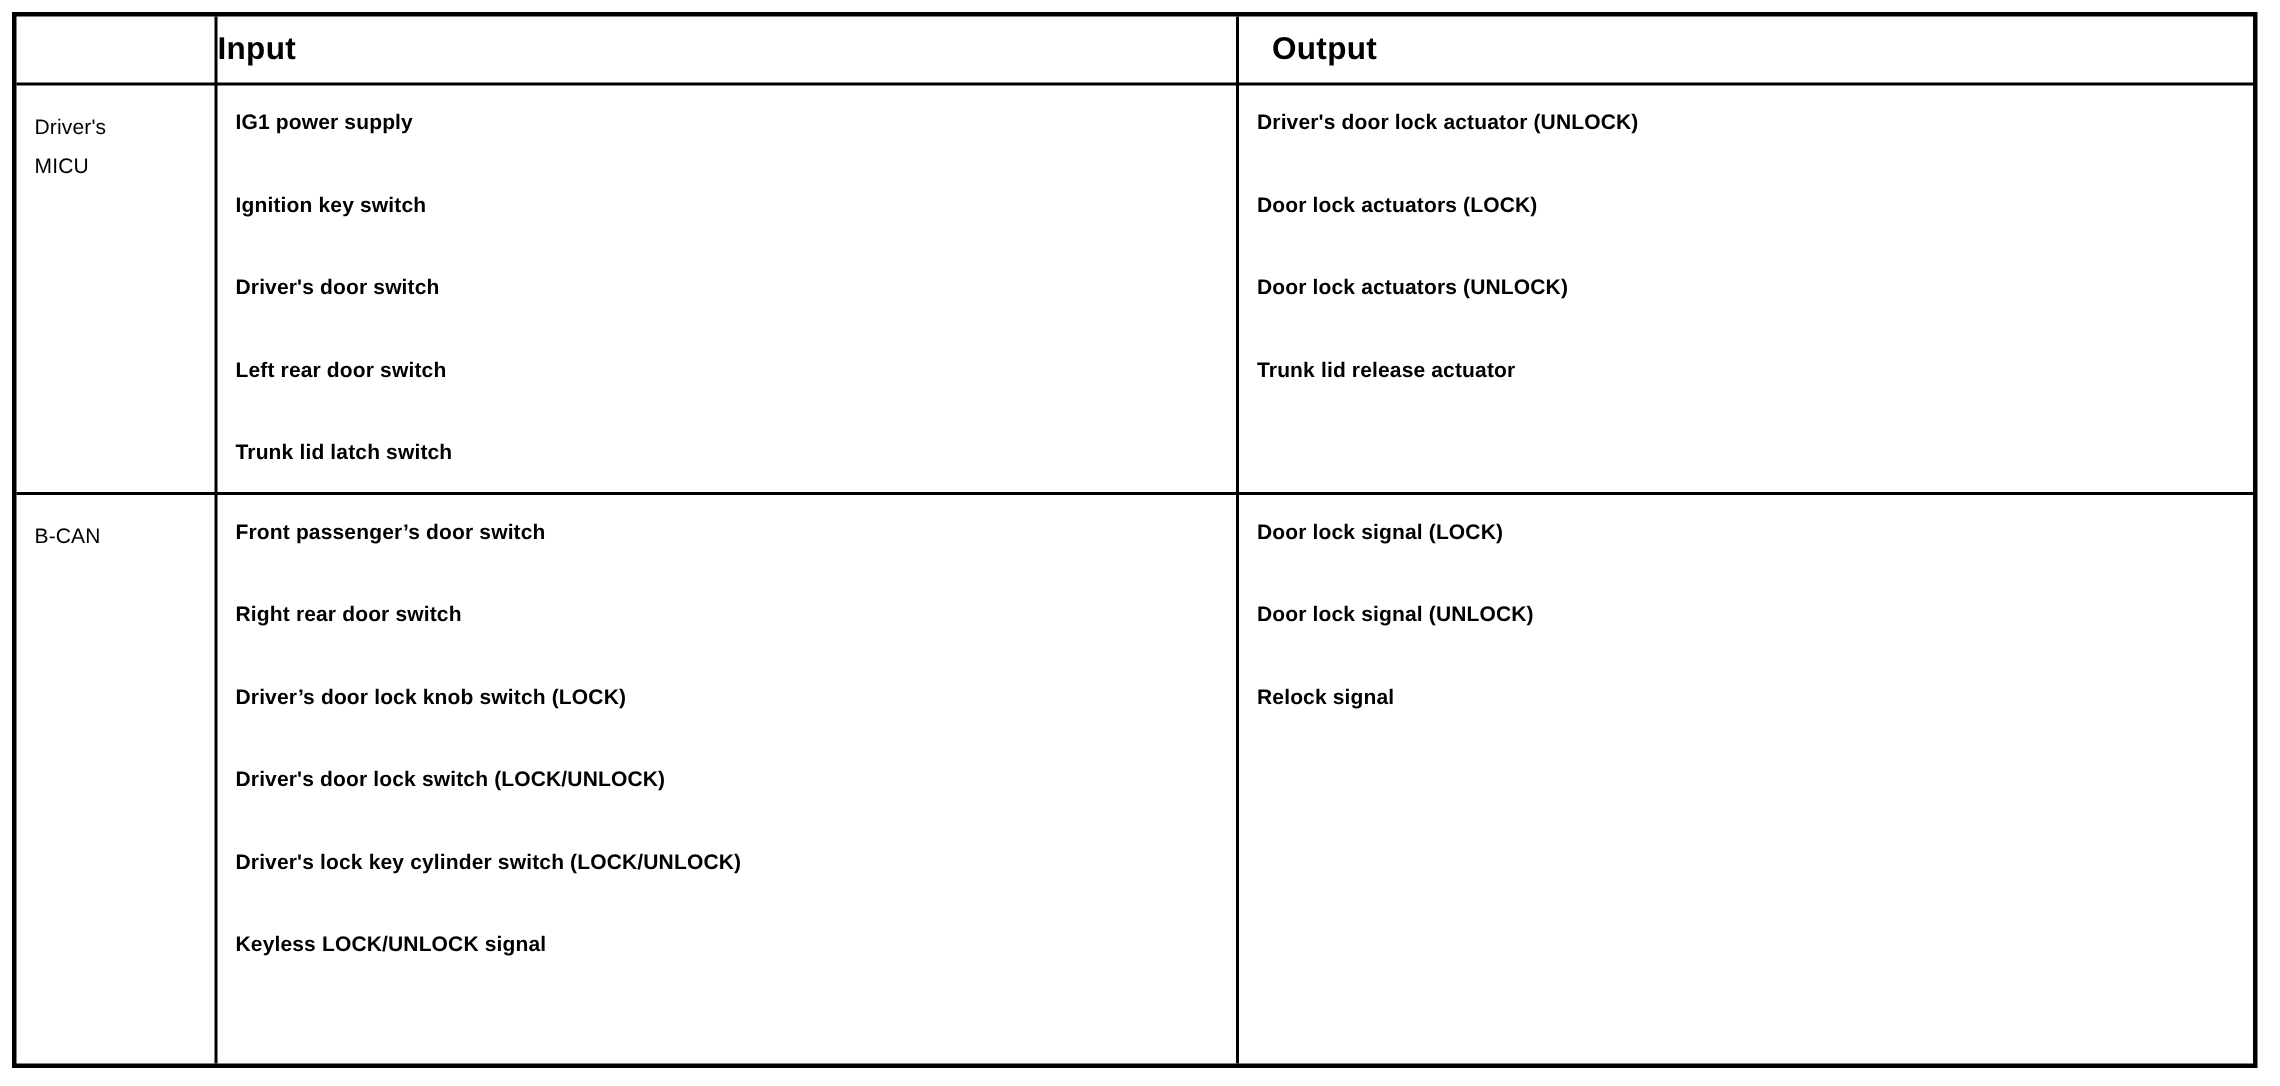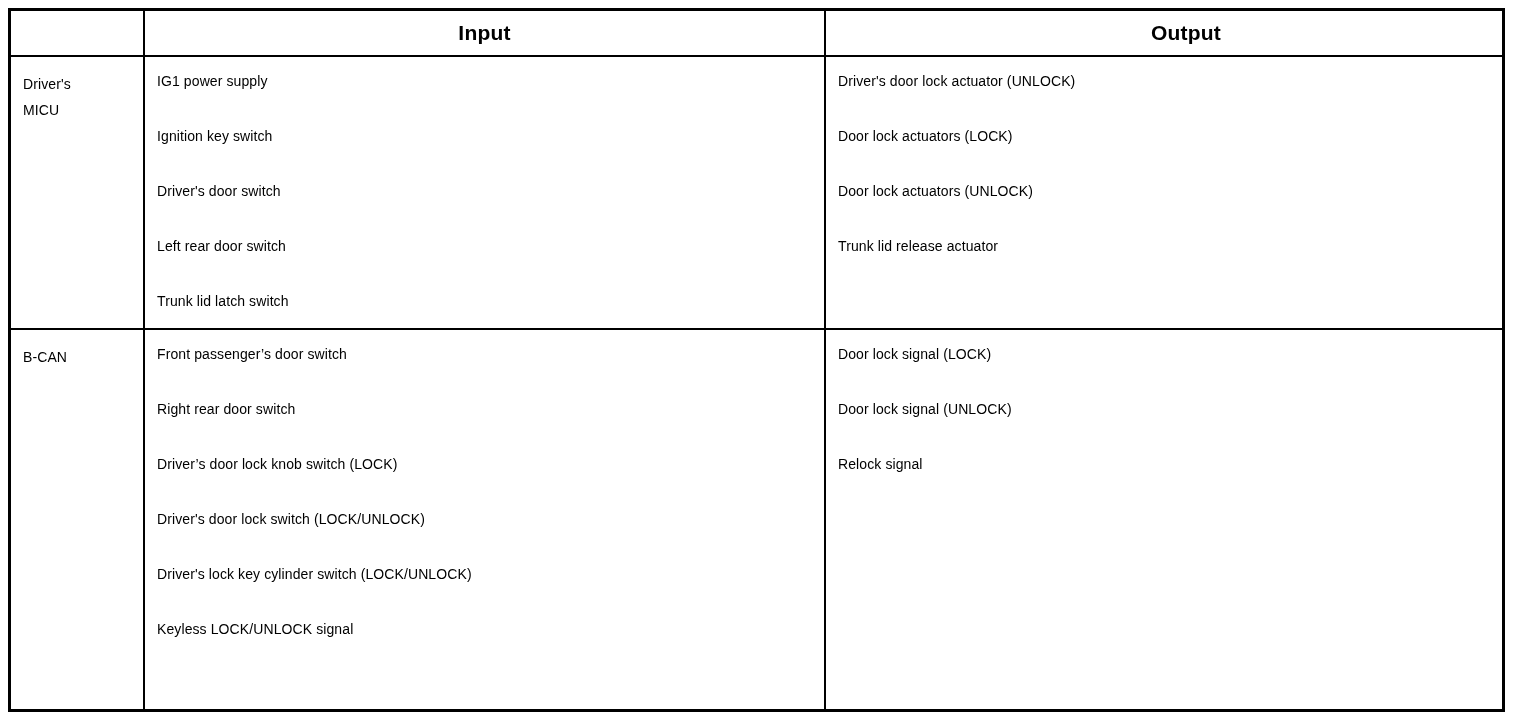--- a/index.html
+++ b/index.html
@@ -55,21 +55,21 @@
   }
   .hdiv-head { top: 44px; }
   .hdiv-row  { top: 317px; }
 
   
   .hdr {
     position: absolute;
     top: 0;
     height: 44px;
     line-height: 44px;
-    text-align: center;
+    text-align: left;
     font-size: 21px;
     font-weight: bold;
     letter-spacing: 0.2px;
   }
   .hdr-input  { left: 134px; width: 679px; }
   .hdr-output { left: 815px; width: 676px; padding-left: 22px; }
 
   
   .cell {
     position: absolute;
@@ -91,20 +91,21 @@
     display: block;
     line-height: 26px;
     white-space: nowrap;
   }
 
   .item {
     display: block;
     height: 55px;
     line-height: 21px;
     white-space: nowrap;
+    font-weight: bold;
   }
 </style>
 </head>
 <body>
 
 <div id="page">
 
   <div class="table-frame">
 
     <div class="vdiv vdiv-1"></div>

